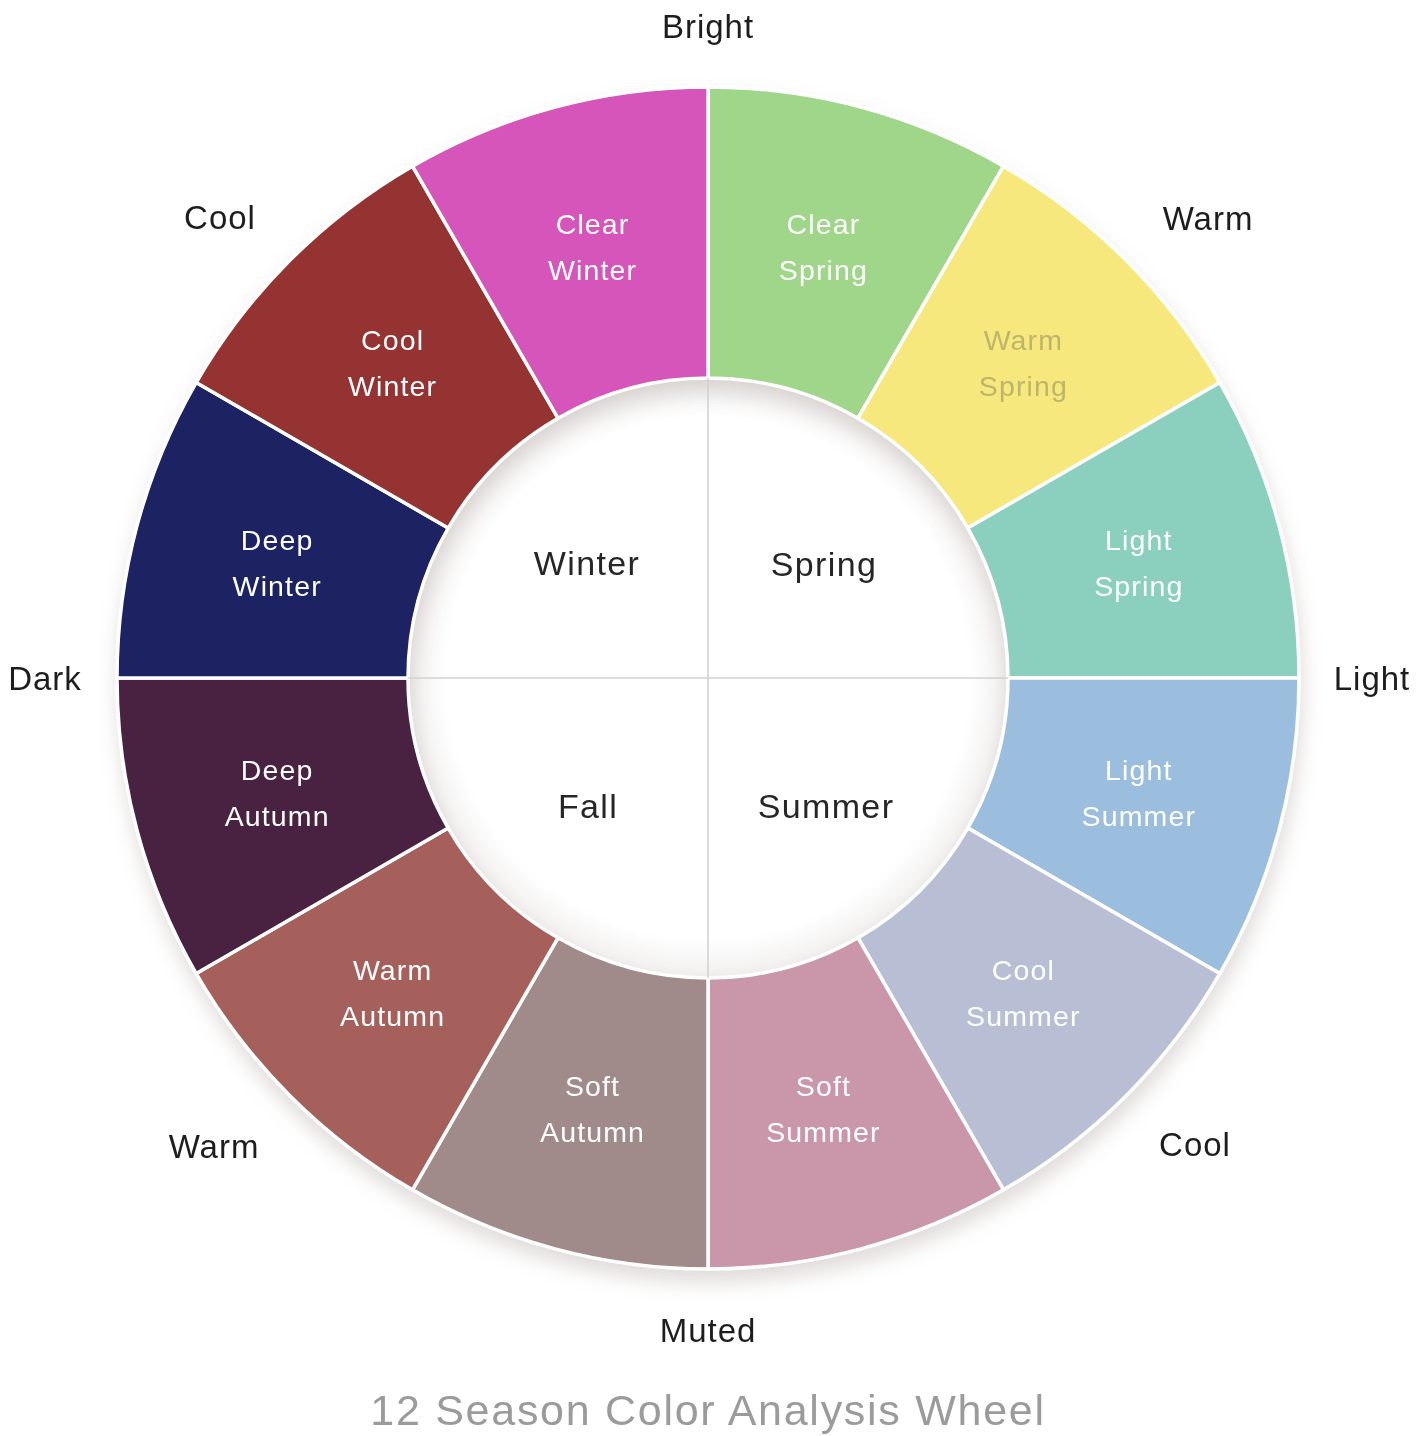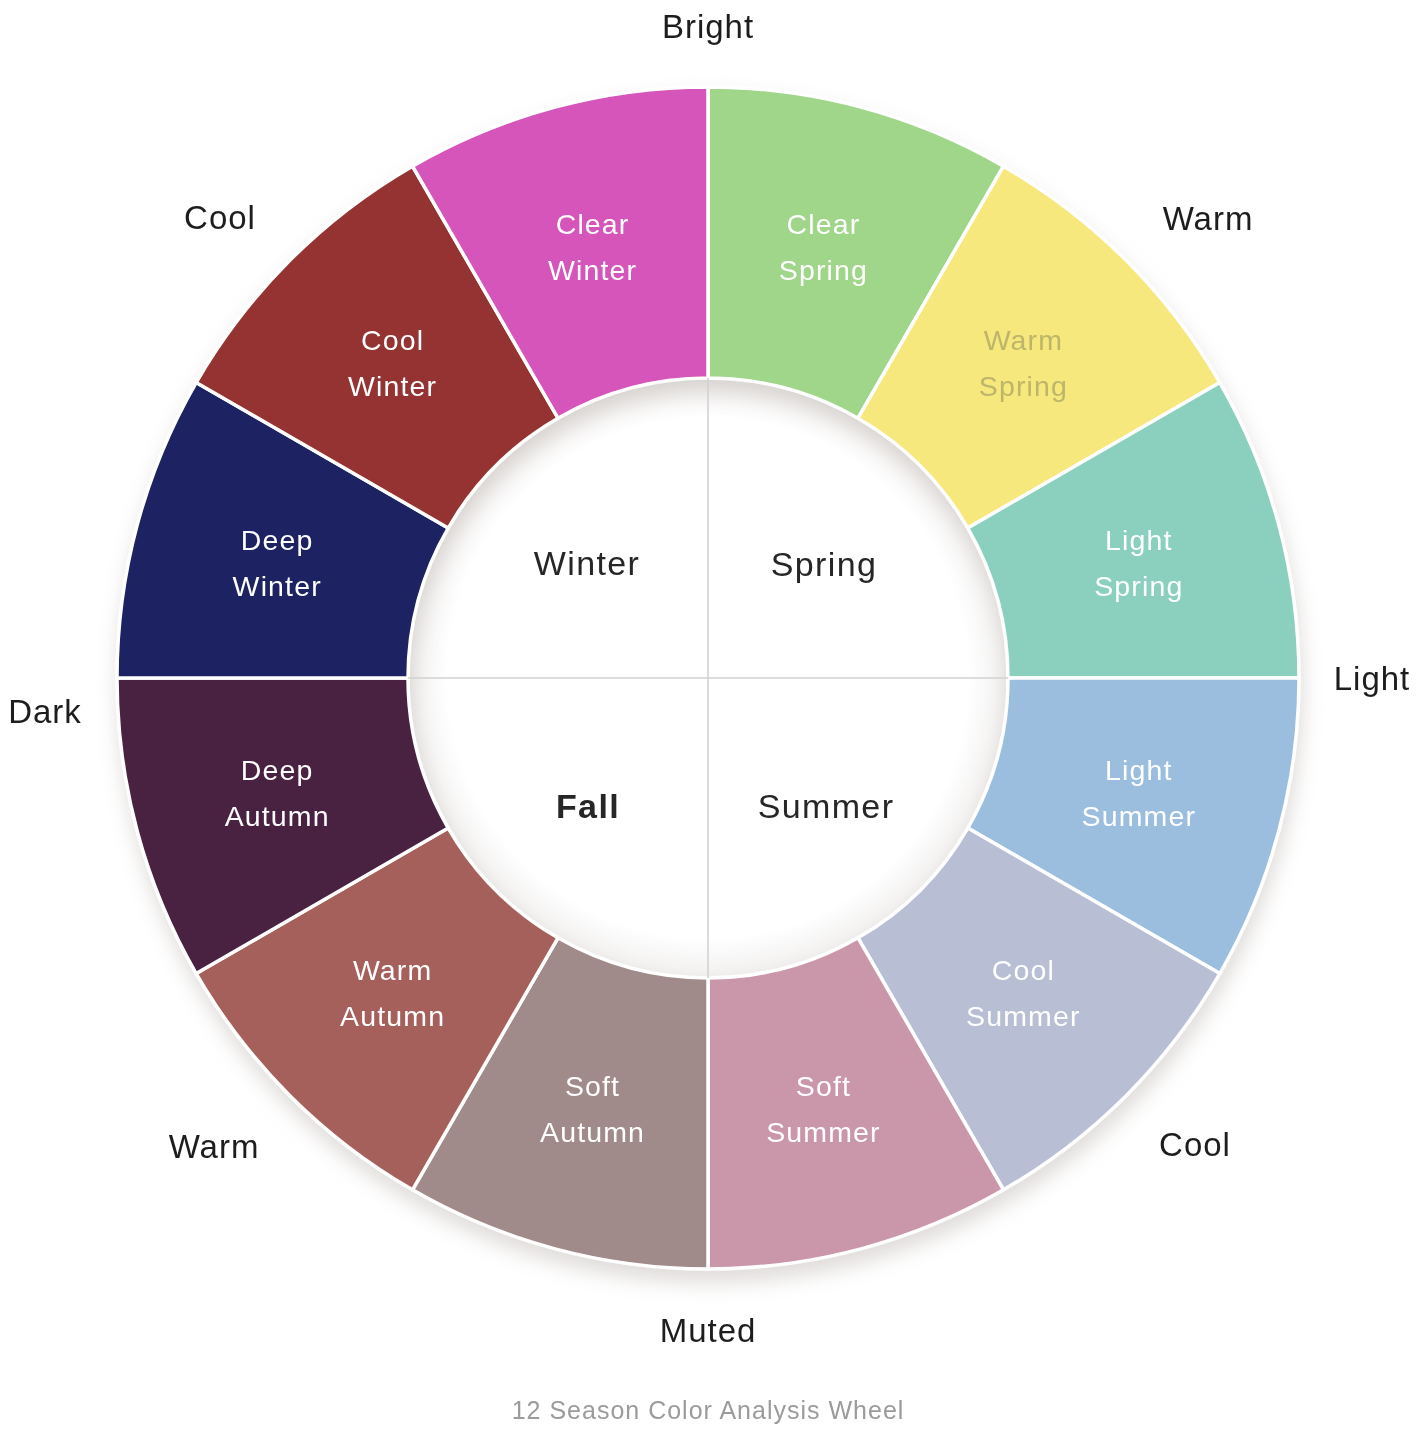--- a/index.html
+++ b/index.html
@@ -47,39 +47,39 @@
     color: #262626;
     letter-spacing: 0.04em;
     white-space: nowrap;
     font-weight: 500;
   }
   .caption {
     position: absolute;
     transform: translate(-50%, -50%);
     left: 708px;
     top: 1410px;
-    font-size: 25px;
+    font-size: 43px;
     color: #9b9b9b;
     letter-spacing: 0.04em;
     white-space: nowrap;
     font-weight: 400;
   }
   
   .pos-bright            { left: 708px;  top: 27px; text-align: center;  }
   .pos-warm-top-right    { left: 1208px; top: 219px; }
   .pos-light             { left: 1372px; top: 679px; }
   .pos-cool-bottom-right { left: 1195px; top: 1145px;}
   .pos-muted             { left: 708px;  top: 1331px; text-align: center;}
   .pos-warm-bottom-left  { left: 214px;  top: 1147px;}
-  .pos-dark              { left: 45px;   top: 679px; margin-top: 33px; }
+  .pos-dark              { left: 45px;   top: 679px; }
   .pos-cool-top-left     { left: 220px;  top: 218px; }
   
   .pos-winter { left: 587px; top: 563px; }
   .pos-spring { left: 824px; top: 564px; }
-  .pos-fall   { left: 588px; top: 806px; font-weight: bold; }
+  .pos-fall   { left: 588px; top: 806px; }
   .pos-summer { left: 826px; top: 806px; }
 </style>
 </head>
 <body>
 
 <div class="stage">
 
   <svg id="wheel-svg" width="1418" height="1436" viewBox="0 0 1418 1436">
     <defs>
       <filter id="wheelShadow" x="-6%" y="-6%" width="112%" height="114%">

